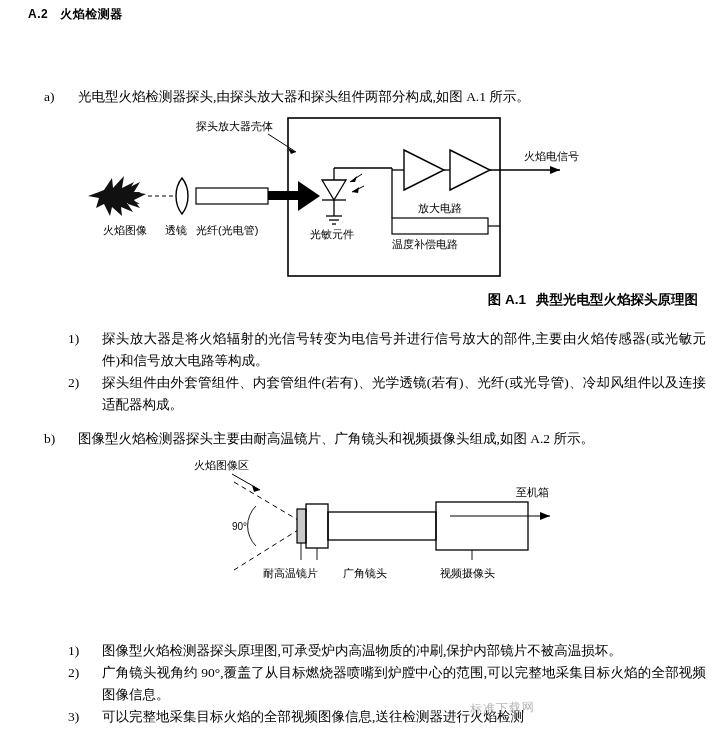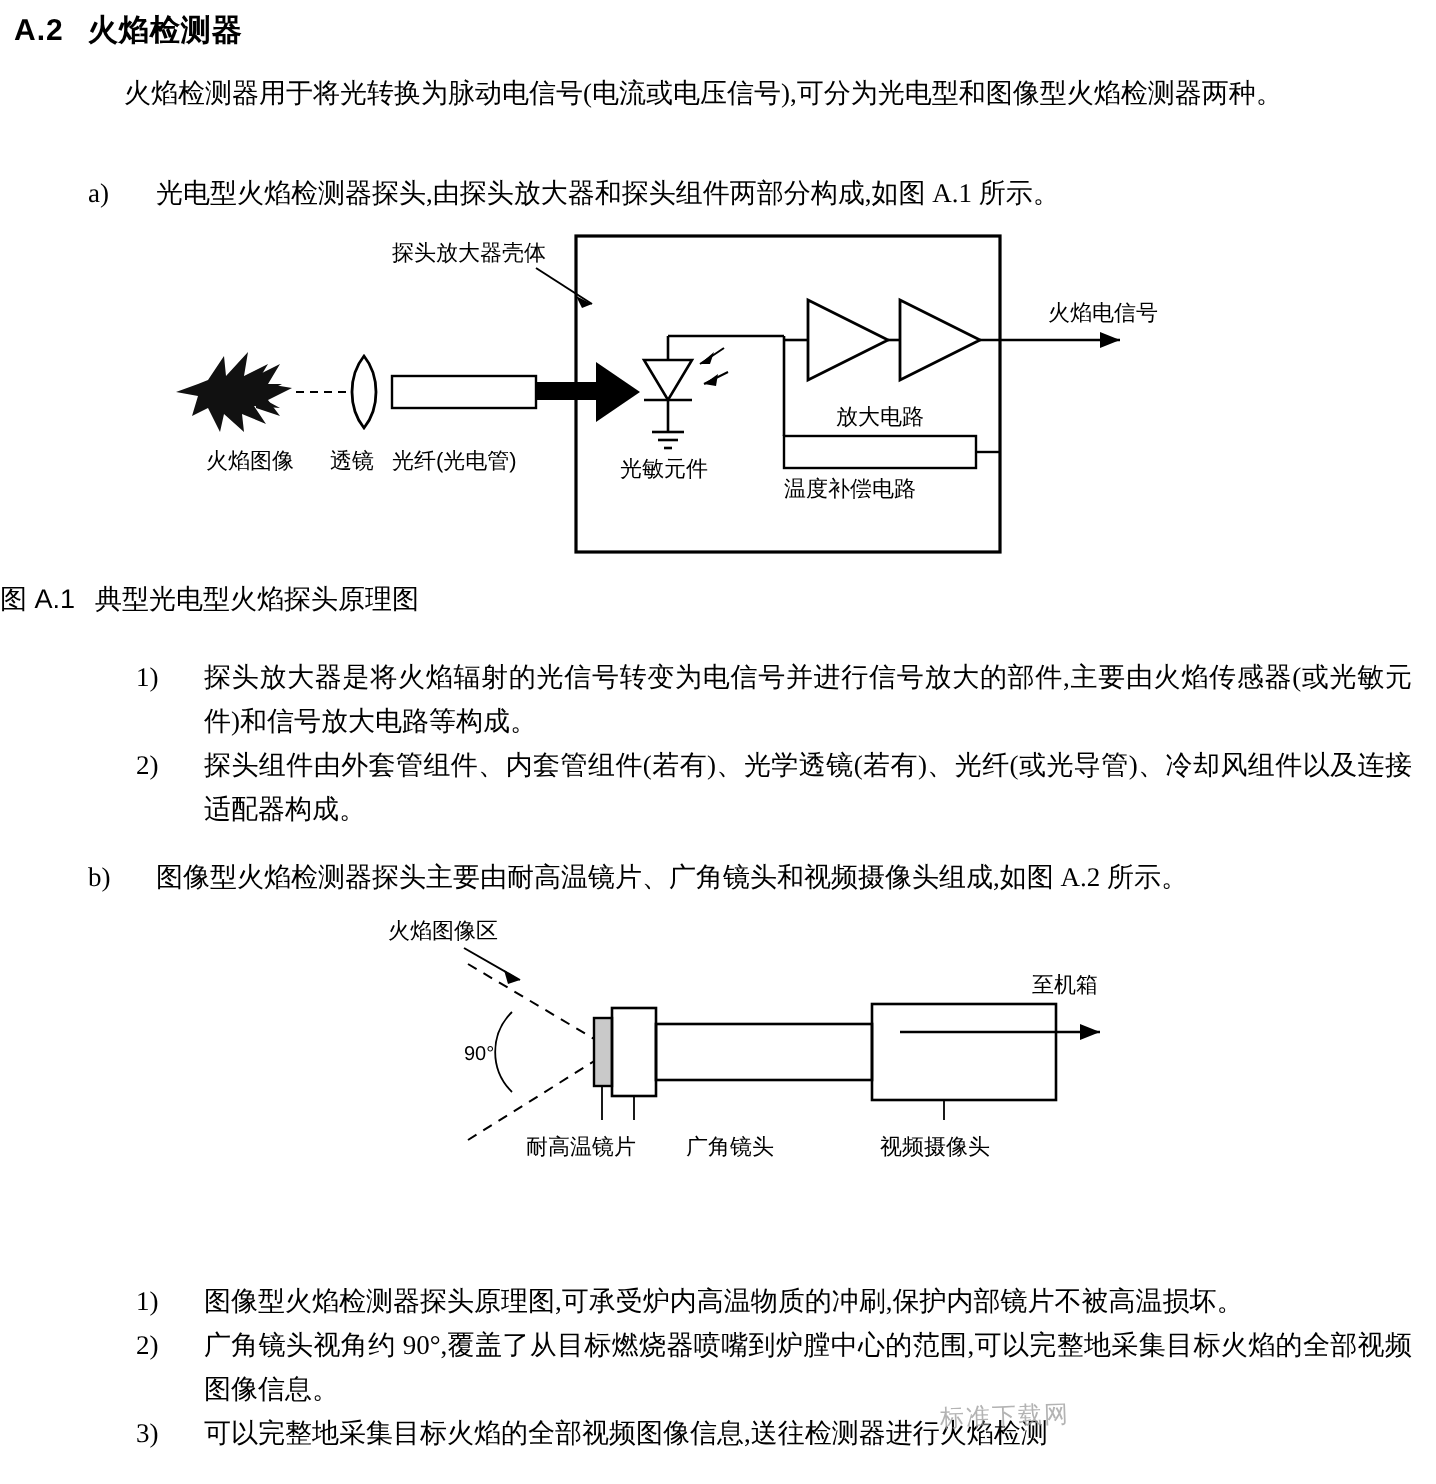--- a/index.html
+++ b/index.html
@@ -16,25 +16,25 @@
     overflow: hidden;
   }
   .page {
     position: relative;
     width: 718px;
     height: 742px;
     padding: 0;
   }
   .section-head {
     position: absolute;
-    left: 7px;
+    left: 28px;
     top: 6px;
     font-family: "Liberation Sans", sans-serif;
     font-weight: bold;
-    font-size: 15px;
+    font-size: 12px;
     letter-spacing: 0.5px;
   }
   .section-head .num { margin-right: 12px; }
   .para {
     position: absolute;
     font-size: 13.5px;
     line-height: 22px;
     text-align: justify;
   }
   .p-intro {
@@ -56,23 +56,23 @@
   }
   .list-row .tx {
     display: block;
     margin-left: 34px;
     text-align: justify;
     font-family: Liberation Serif, serif;
   }
   .fig-caption {
     position: absolute;
     width: 698px;
-    text-align: left;
+    text-align: right;
     font-family: "Liberation Sans", sans-serif;
-    font-weight: normal;
+    font-weight: bold;
     font-size: 13.5px;
   }
   .fig-caption .cap-id { margin-right: 10px; }
   svg text {
     font-family: "Liberation Sans", sans-serif;
     fill: #000;
   }
   .wm {
     position: absolute;
     left: 470px;
@@ -86,21 +86,20 @@
 </style>
 </head>
 <body>
 
 <div class="page">
 
   <div class="section-head">
     <span class="num">A.2</span><span>火焰检测器</span>
   </div>
 
-  <div class="para p-intro">火焰检测器用于将光转换为脉动电信号(电流或电压信号),可分为光电型和图像型火焰检测器两种。</div>
 
   <div class="list-row" style="left:44px; top:86px; width:662px;">
     <span class="mk">a)</span>
     <span class="tx">光电型火焰检测器探头,由探头放大器和探头组件两部分构成,如图 A.1 所示。</span>
   </div>
 
   <div style="position:absolute; left:0; top:108px; width:569px; height:180px;">
     <svg width="718" height="180" viewBox="0 0 718 180">
 
       <rect x="288" y="10" width="212" height="158" fill="none" stroke="#000" stroke-width="1.6"></rect>

